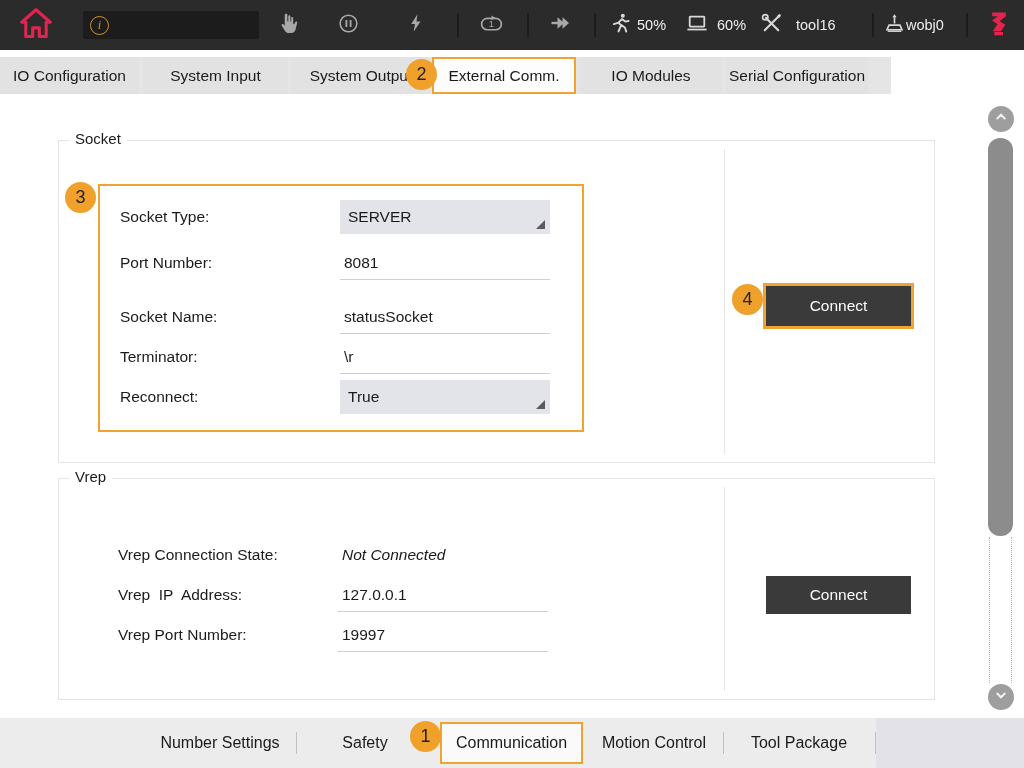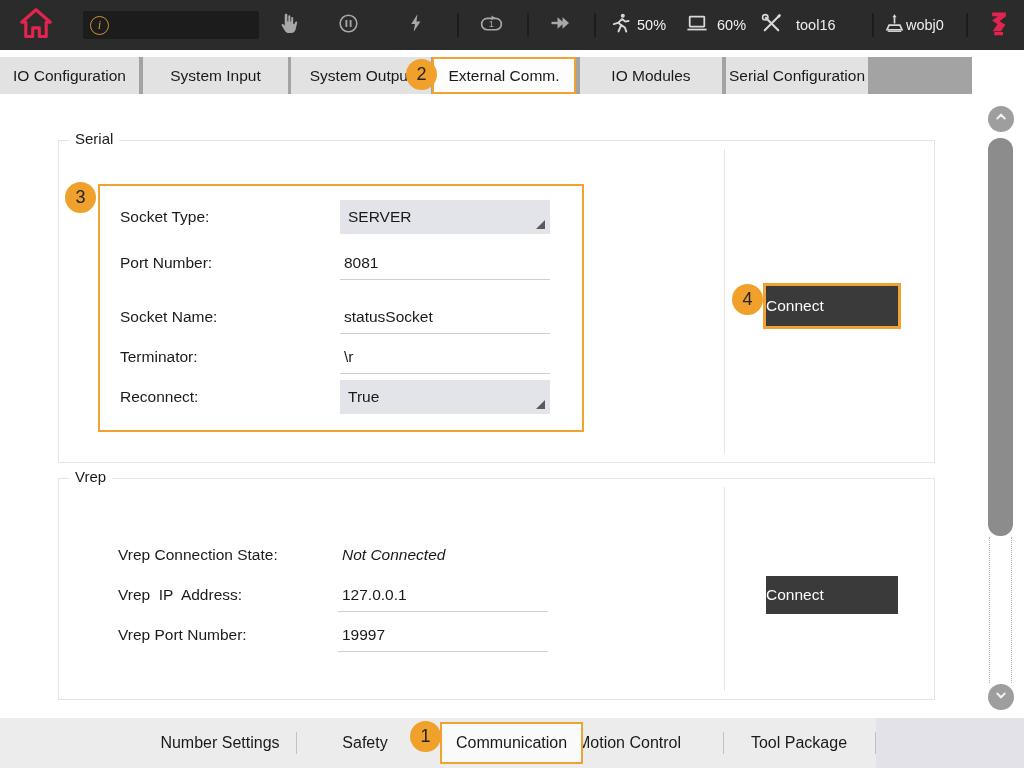--- a/index.html
+++ b/index.html
@@ -12,40 +12,40 @@
 
   
   #topbar { position:absolute; left:0; top:0; width:1024px; height:50px; background:#2b2b2b; }
   .tb-item { position:absolute; top:0; height:50px; display:flex; align-items:center; color:#a8a8a8; }
   .tb-text { position:absolute; top:0; height:50px; line-height:50px; color:#efefef; font-size:14.5px; }
   .tb-sep { position:absolute; top:13px; width:2px; height:24px; background:#1c1c1c; }
   #msgbox { position:absolute; left:83px; top:11px; width:176px; height:28px; background:#1c1c1c; border-radius:2px; display:flex; align-items:center; padding-left:7px; }
   .info-circ { width:19px; height:19px; border:1.4px solid #cf9330; border-radius:50%; color:#cf9330; font-size:12.5px; font-family:"Liberation Serif", serif; font-style:italic; display:flex; align-items:center; justify-content:center; }
 
   
-  #tabbar { position:absolute; left:0; top:57px; width:972px; height:37px; background:#a3a3a3; }
+  #tabbar { position:absolute; left:0; top:57px; width:891px; height:37px; background:#e5e5e5; }
   .tab { position:absolute; top:0; height:37px; background:#e2e2e2; display:flex; align-items:center; justify-content:center; font-size:15.5px; color:#1a1a1a; cursor:default; }
   .tab.selected { background:#fdfdfd; border:2px solid #f0a232; z-index:5; }
 
   
   .fieldset { position:absolute; background:#fff; border:1px solid #e4e4e4; }
   .legend { position:absolute; top:-11px; left:10px; background:#fff; padding:0 6px; font-size:15px; color:#1b1b1b; }
   .col-divider { position:absolute; width:1px; top:8px; bottom:8px; background:#e6e6e6; }
 
   .orange-group { position:absolute; border:2px solid #f0a232; background:#fff; }
 
   .frow { position:absolute; left:0; right:0; height:34px; }
   .flabel { position:absolute; top:0; height:34px; display:flex; align-items:center; font-size:15.5px; color:#1b1b1b; white-space:pre-wrap; }
   .fval { position:absolute; top:0; width:210px; height:34px; display:flex; align-items:center; }
   .uinput { border-bottom:1px solid #cfcfcf; padding-left:4px; cursor:text; }
   .static-val { padding-left:4px; }
   .dropdown { background:#e3e3ea; padding-left:8px; cursor:pointer; }
   .dd-tri { position:absolute; right:5px; bottom:5px; width:0; height:0; border-left:9px solid transparent; border-bottom:9px solid #5b5b5b; }
 
-  .connect-btn { position:absolute; width:132px; background:#3a3a3a; color:#fbfbfb; font-size:15.5px; display:flex; align-items:center; justify-content:flex-start; cursor:pointer; }
+  .connect-btn { position:absolute; width:145px; background:#3a3a3a; color:#fbfbfb; font-size:15.5px; display:flex; align-items:center; justify-content:center; cursor:pointer; }
   .connect-btn.highlight { box-shadow:0 0 0 3px #f0a232; }
 
   
   .num-badge { position:absolute; width:31px; height:31px; border-radius:50%; background:#f0a12c; color:#252525; display:flex; align-items:center; justify-content:center; font-size:18px; z-index:30; }
 
   
   .scroll-btn { position:absolute; left:988px; width:26px; height:26px; border-radius:50%; background:#9e9e9e; display:flex; align-items:center; justify-content:center; cursor:pointer; z-index:6; }
   #scroll-thumb { position:absolute; left:988px; top:138px; width:25px; height:398px; background:#8c8c8c; border-radius:12px; cursor:grab; z-index:6; }
   #scroll-track-dotted { position:absolute; left:989px; top:537px; width:23px; height:146px; border-left:1px dotted #b2b2b2; border-right:1px dotted #b2b2b2; }
 
@@ -198,21 +198,21 @@
       </div>
     <div class="tab" style="left:580px; width:142px;">
         <span>IO Modules</span>
       </div>
     <div class="tab" style="left:726px; width:142px;">
         <span>Serial Configuration</span>
       </div>
   </div>
 
   <div class="fieldset" style="left:58px; top:140px; width:877px; height:323px;">
-    <span class="legend">Serial</span>
+    <span class="legend">Socket</span>
     <div class="col-divider" style="left:665px;"></div>
 
     <div class="orange-group" style="left:39px; top:43px; width:486px; height:248px;">
 
       <div class="frow" style="top:14px;">
         <span class="flabel" style="left:20px;">Socket Type:</span>
         <div class="fval dropdown" style="left:240px;">
           <span>SERVER</span>
           <span class="dd-tri"></span>
         </div>
@@ -315,20 +315,20 @@
     <div id="bottombar-right"></div>
 
     <div class="bn-item" style="left:220px;"><span>Number Settings</span></div>
     <div class="bn-sep" style="left:296px;"></div>
     <div class="bn-item" style="left:365px;"><span>Safety</span></div>
 
     <div id="bn-selected">
         <span>Communication</span>
       </div>
 
-    <div class="bn-item" style="left:629px;"><span>Motion Control</span></div>
+    <div class="bn-item" style="left:654px;"><span>Motion Control</span></div>
     <div class="bn-sep" style="left:723px;"></div>
     <div class="bn-item" style="left:799px;"><span>Tool Package</span></div>
     <div class="bn-sep" style="left:875px;"></div>
 
   </div>
 
 </div>
 
 </body></html>

